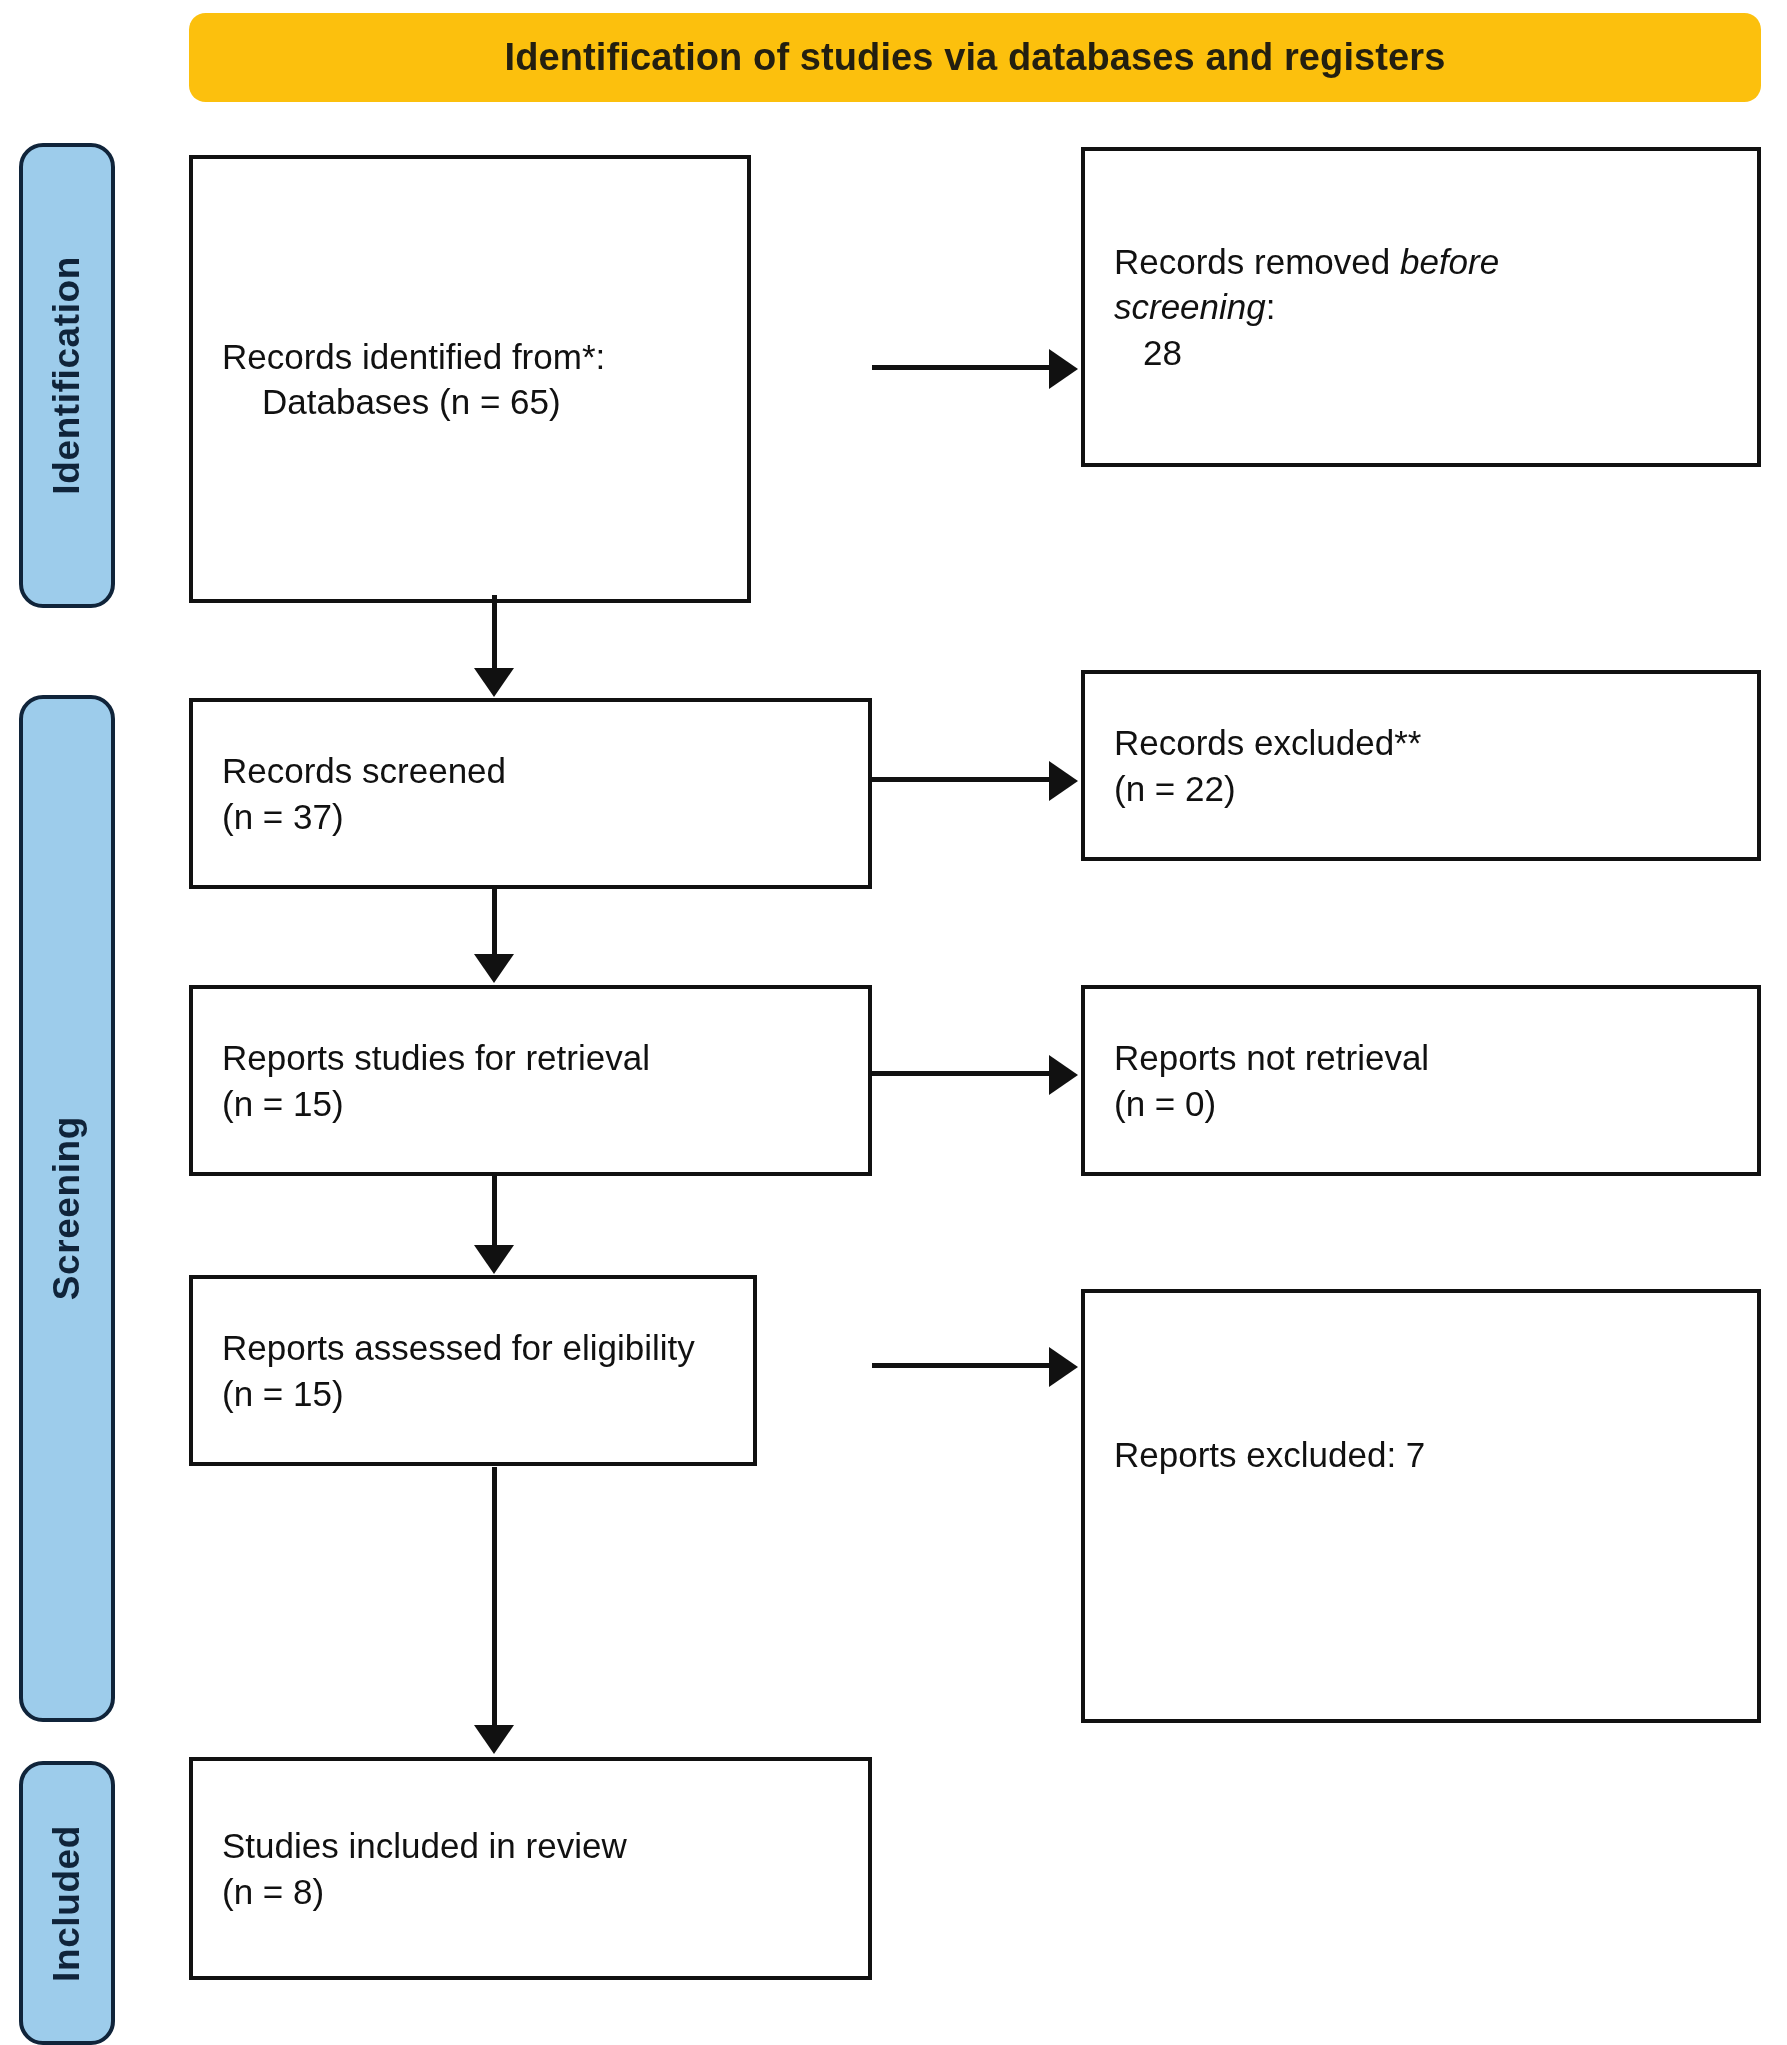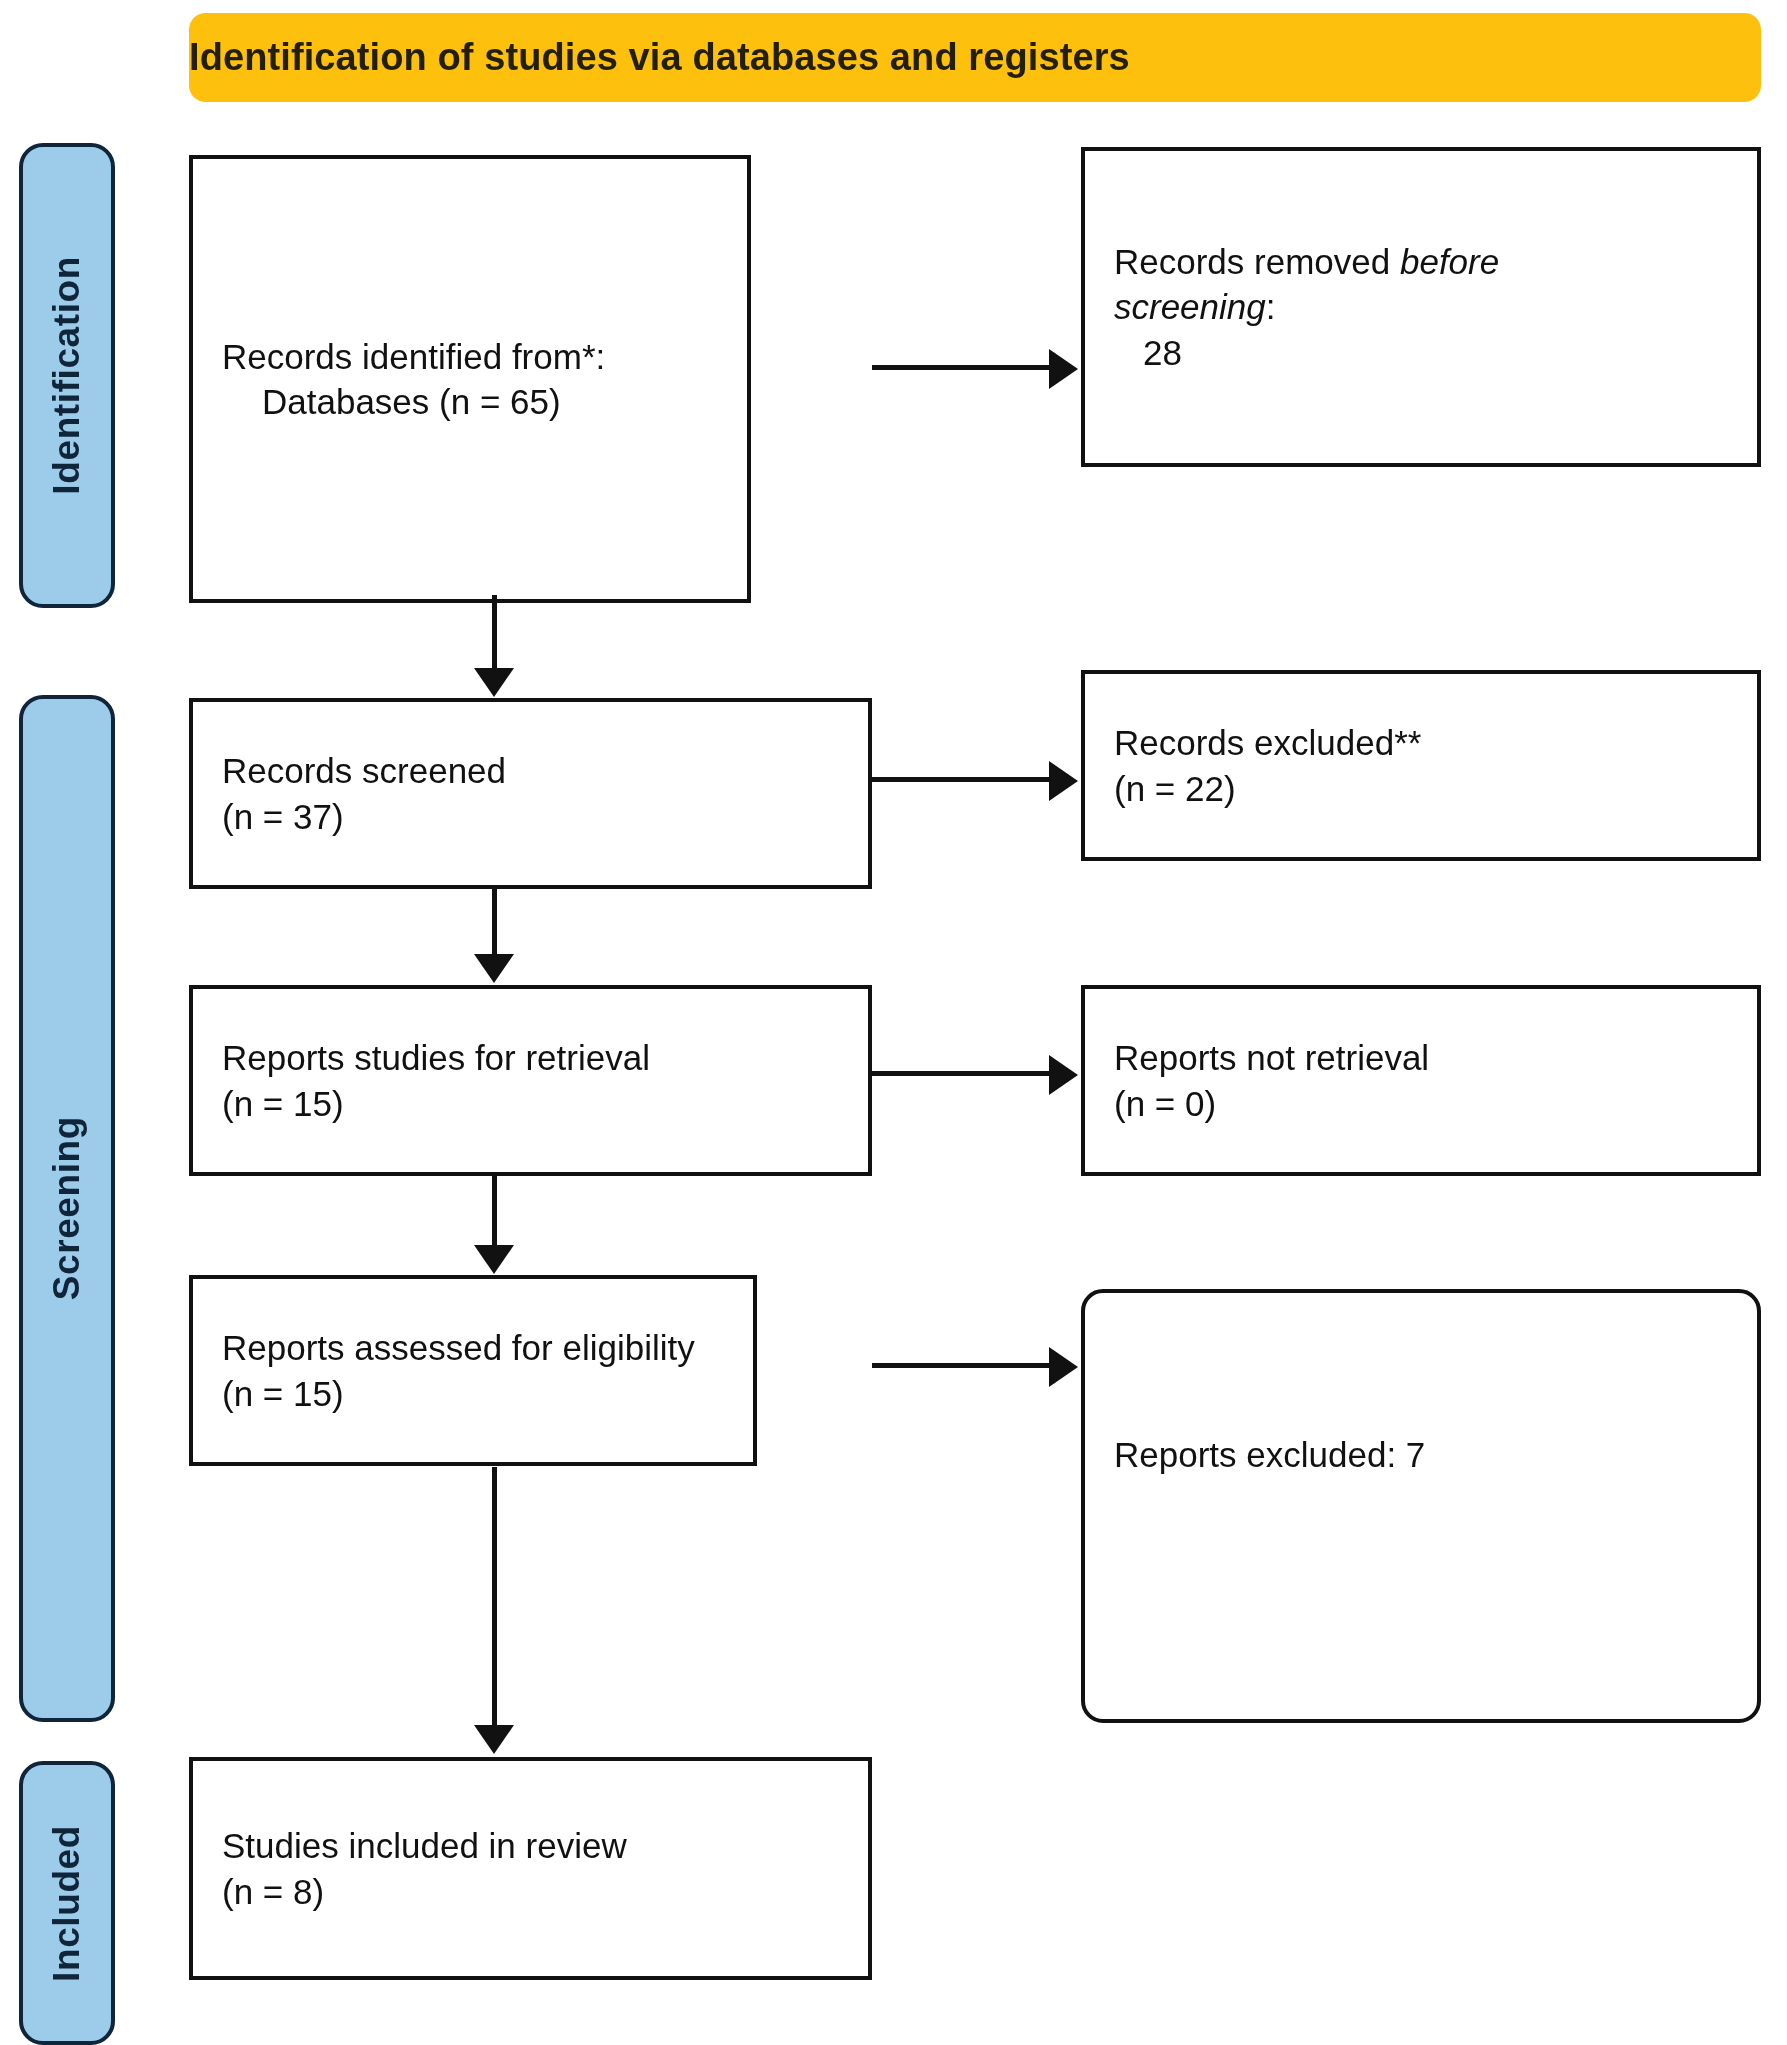--- a/index.html
+++ b/index.html
@@ -8,21 +8,21 @@
     width:1788px;height:2046px;position:relative;overflow:hidden;
   }
   .stage{position:absolute;left:0;top:0;width:1788px;height:2046px;}
 
   
   .banner{
     position:absolute;
     left:189px;top:12.8px;width:1572px;height:89px;
     background:#FCC00D;
     border-radius:16.6px;
-    display:flex;align-items:center;
+    display:flex;align-items:center;justify-content:center;
     box-sizing:border-box;
   }
   .banner-text{
     font-size:38px;font-weight:bold;color:#231f10;
     letter-spacing:0.1px;white-space:nowrap;
   }
 
   
   .pill{
     position:absolute;
@@ -45,21 +45,21 @@
 
   
   .box{
     position:absolute;
     background:#ffffff;
     border:4.5px solid #111111;
     box-sizing:border-box;
     display:flex;flex-direction:column;justify-content:center;
     padding:0 29px;
   }
-  .box.topalign{justify-content:flex-start;border-radius:22px;}
+  .box.topalign{justify-content:flex-start;}
   .line{
     font-size:35px;color:#111111;line-height:1.30;
     white-space:pre;
   }
   .line.indent{padding-left:40px;}
   .line.indent-sm{padding-left:29px;}
   .ital{font-style:italic;}
 
   
   .b-identified { left:189px;  top:155px;  width:562px; height:448px; }

